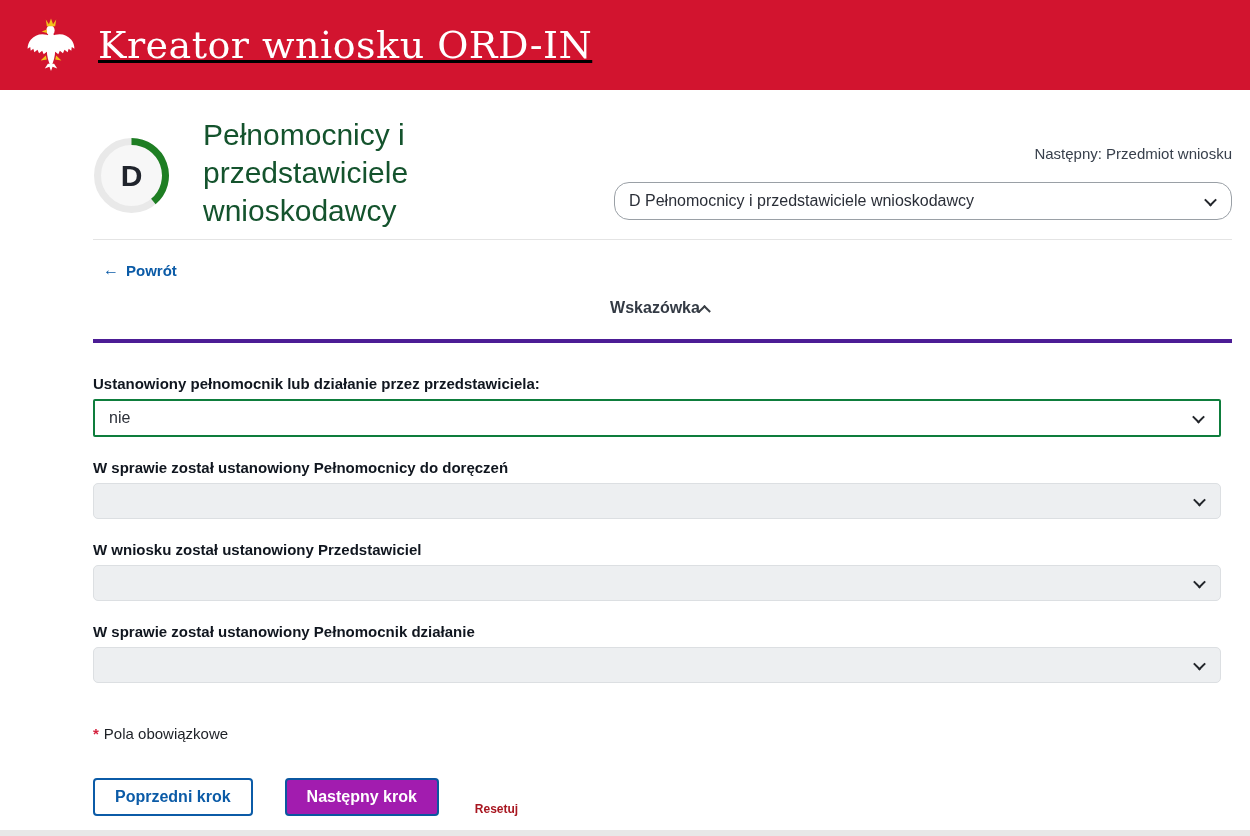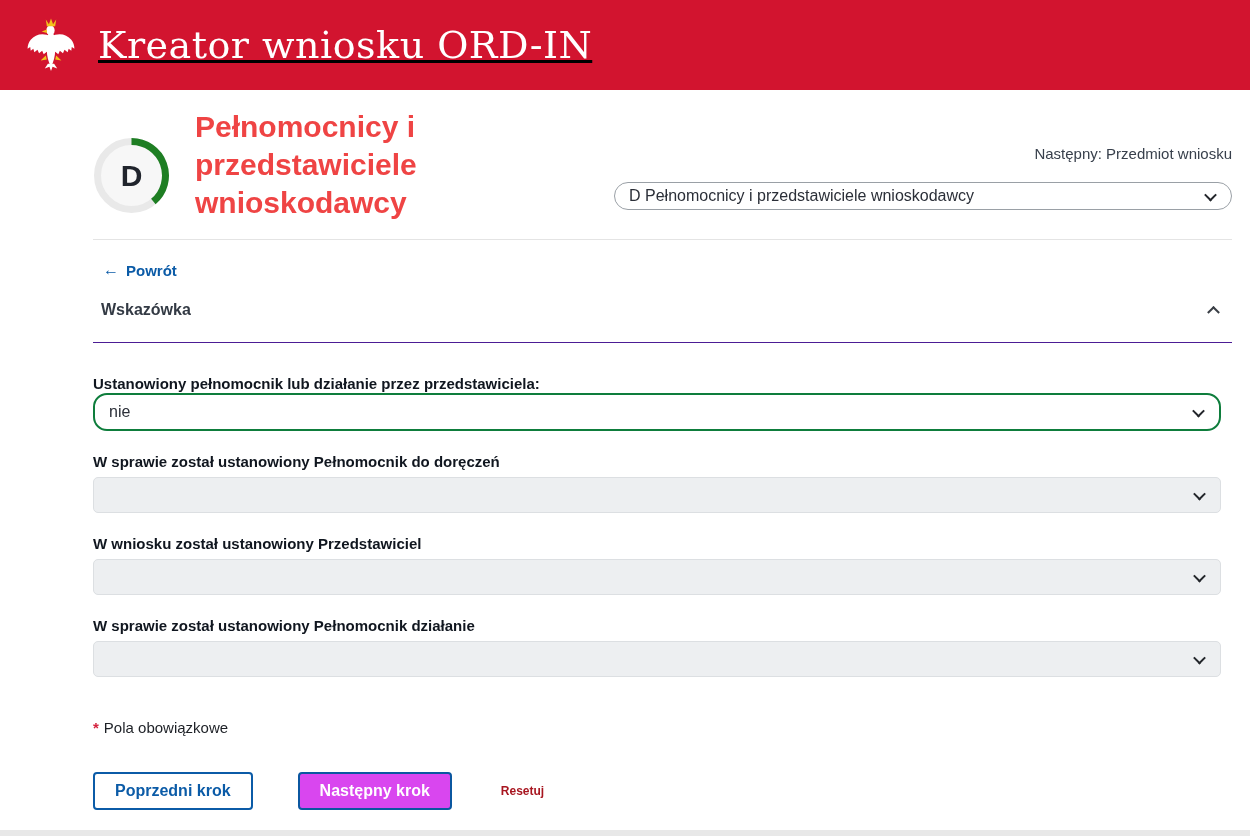--- a/index.html
+++ b/index.html
@@ -25,84 +25,84 @@
   .step-header { position: relative; height: 150px; border-bottom: 1px solid #e4e4e4; }
 
   .ring { position: absolute; left: 0; top: 47px; width: 77px; height: 77px; }
   .ring svg { position: absolute; inset: 0; }
   .ring-letter {
     position: absolute; inset: 0; display: flex; align-items: center; justify-content: center;
     font-size: 30px; font-weight: bold; color: #20242c;
   }
 
   .page-title {
-    position: absolute; left: 102px; top: 18px; margin: 0; width: 375px;
-    font-size: 30px; line-height: 38px; font-weight: bold; color: #ef4444;
+    position: absolute; left: 102px; top: 18px; margin: 8px; width: 375px;
+    font-size: 30px; line-height: 38px; font-weight: normal; color: #14532d;
   }
 
   .right-col { position: absolute; right: 0; top: 55px; width: 618px; }
   .next-hint { text-align: right; font-size: 15px; color: #38404c; margin-bottom: 20px; }
 
   .selectbox {
     display: flex; align-items: center; justify-content: space-between;
     background: #fff; border: 1px solid #9aa0a6; border-radius: 15px;
-    height: 28px; padding: 0 16px 0 14px; cursor: pointer;
+    height: 38px; padding: 0 16px 0 14px; cursor: pointer;
   }
   .select-value { font-size: 16px; color: #2b2f38; }
 
   .chev {
     width: 9px; height: 9px; flex: 0 0 auto;
     border-right: 2px solid #23262b; border-bottom: 2px solid #23262b;
   }
   .chev.down { transform: rotate(45deg) translate(-1px,-1px); }
   .chev.up   { transform: rotate(-135deg) translate(-2px,-2px); border-color: #3a3f46; }
 
   
   .back-row { padding: 21px 0 0 10px; height: 37px; }
   .back-link {
     text-decoration: none; color: #0b5ba7; font-size: 15px; font-weight: bold;
     display: inline-flex; align-items: center; gap: 7px; cursor: pointer;
   }
   .back-arrow { font-size: 16px; font-weight: bold; }
 
   
   .hint-row {
-    height: 66px; display: flex; align-items: center; justify-content: space-between;
-    padding: 0 14px 0 8px; border-bottom: 1px solid #4c1d95; cursor: pointer;
+    height: 66px; display: flex; align-items: center; justify-content: center;
+    padding: 0 14px 0 8px; border-bottom: 4px solid #4c1d95; cursor: pointer;
   }
   .hint-title { font-size: 16px; font-weight: bold; color: #333a44; }
 
   
   .field-label {
     display: block; font-size: 15px; font-weight: bold; color: #10161f;
     height: 18px; line-height: 18px;
   }
-  .field.first .field-label { margin: 32px 0 0 0; }
+  .field.first .field-label { margin: 32px 0 6px 0; }
   .field .field-label { margin: 22px 0 6px 0; }
 
   .field .selectbox.green {
-    height: 38px; border: 2px solid #0e7d3c; border-radius: 14px; width: 1128px;
+    height: 38px; border: 2px solid #0e7d3c; border-radius: 2px; width: 1128px;
   }
   .field .selectbox.disabled {
     height: 36px; background: #edeff1; border: 1px solid #dcdfe2; border-radius: 5px;
     width: 1128px; cursor: default;
   }
 
   
   .req-note { margin-top: 42px; font-size: 15px; color: #1d2026; height: 18px; }
   .req-star { color: #d4213d; font-weight: bold; margin-right: 5px; }
 
   
-  .actions { margin-top: 35px; display: flex; align-items: center; gap: 13px; }
+  .actions { margin-top: 35px; display: flex; align-items: flex-end; }
   .btn {
     font-family: "Liberation Sans", sans-serif; font-size: 16px; font-weight: bold;
     height: 38px; padding: 0 20px; border-radius: 4px; cursor: pointer;
   }
   .btn.outline { background: #fff; color: #0b5ba7; border: 2px solid #0b5ba7; }
-  .btn.primary { background: #d946ef; color: #fff; border: 2px solid #0b57a0; margin-left: 32px; }
+  .btn.primary { background: #a21caf; color: #fff; border: 2px solid #0b57a0; margin-left: 32px; }
   .reset-link {
     margin-left: 36px; color: #a81620; font-size: 12px; font-weight: bold;
     text-decoration: none; cursor: pointer;
   }
 
   .footer-strip { position: absolute; left: 0; right: 0; bottom: 0; height: 6px; background: #e8e8e8; }
 </style>
 </head>
 <body>
 
@@ -165,21 +165,21 @@
 
       <div class="field first">
         <label class="field-label">Ustanowiony pełnomocnik lub działanie przez przedstawiciela:</label>
         <div class="selectbox green" role="combobox">
           <span class="select-value">nie</span>
           <span class="chev down"></span>
         </div>
       </div>
 
       <div class="field">
-        <label class="field-label">W sprawie został ustanowiony Pełnomocnik do doręczeń</label>
+        <label class="field-label">W sprawie został ustanowiony Pełnomocnicy do doręczeń</label>
         <div class="selectbox disabled" role="combobox" aria-disabled="true">
           <span class="select-value"></span>
           <span class="chev down"></span>
         </div>
       </div>
 
       <div class="field">
         <label class="field-label">W wniosku został ustanowiony Przedstawiciel</label>
         <div class="selectbox disabled" role="combobox" aria-disabled="true">
           <span class="select-value"></span>

